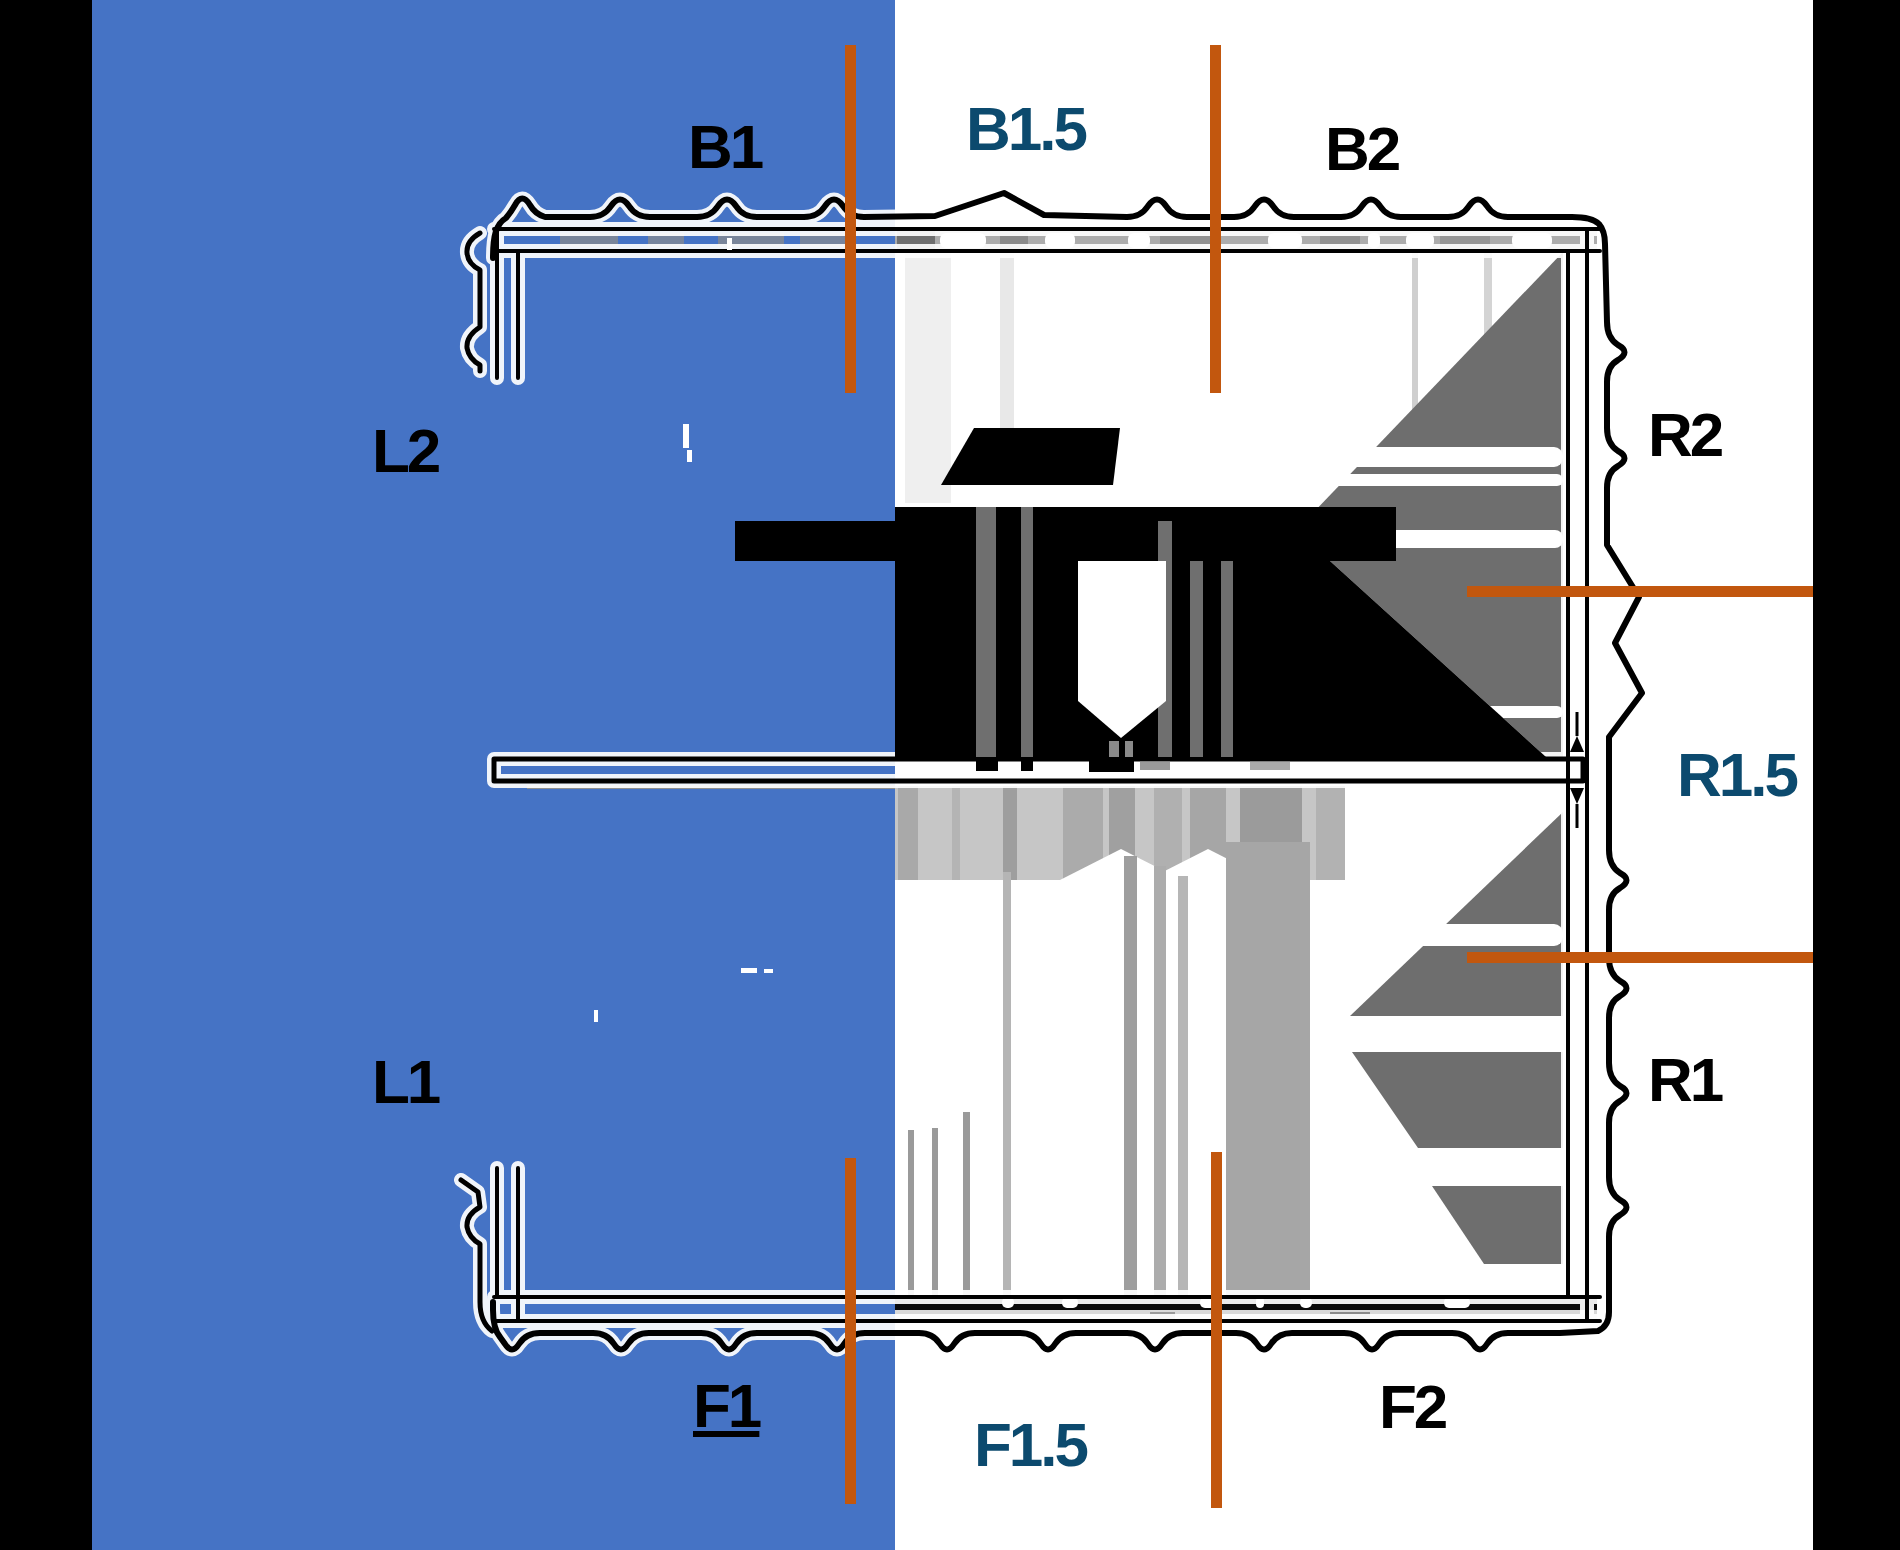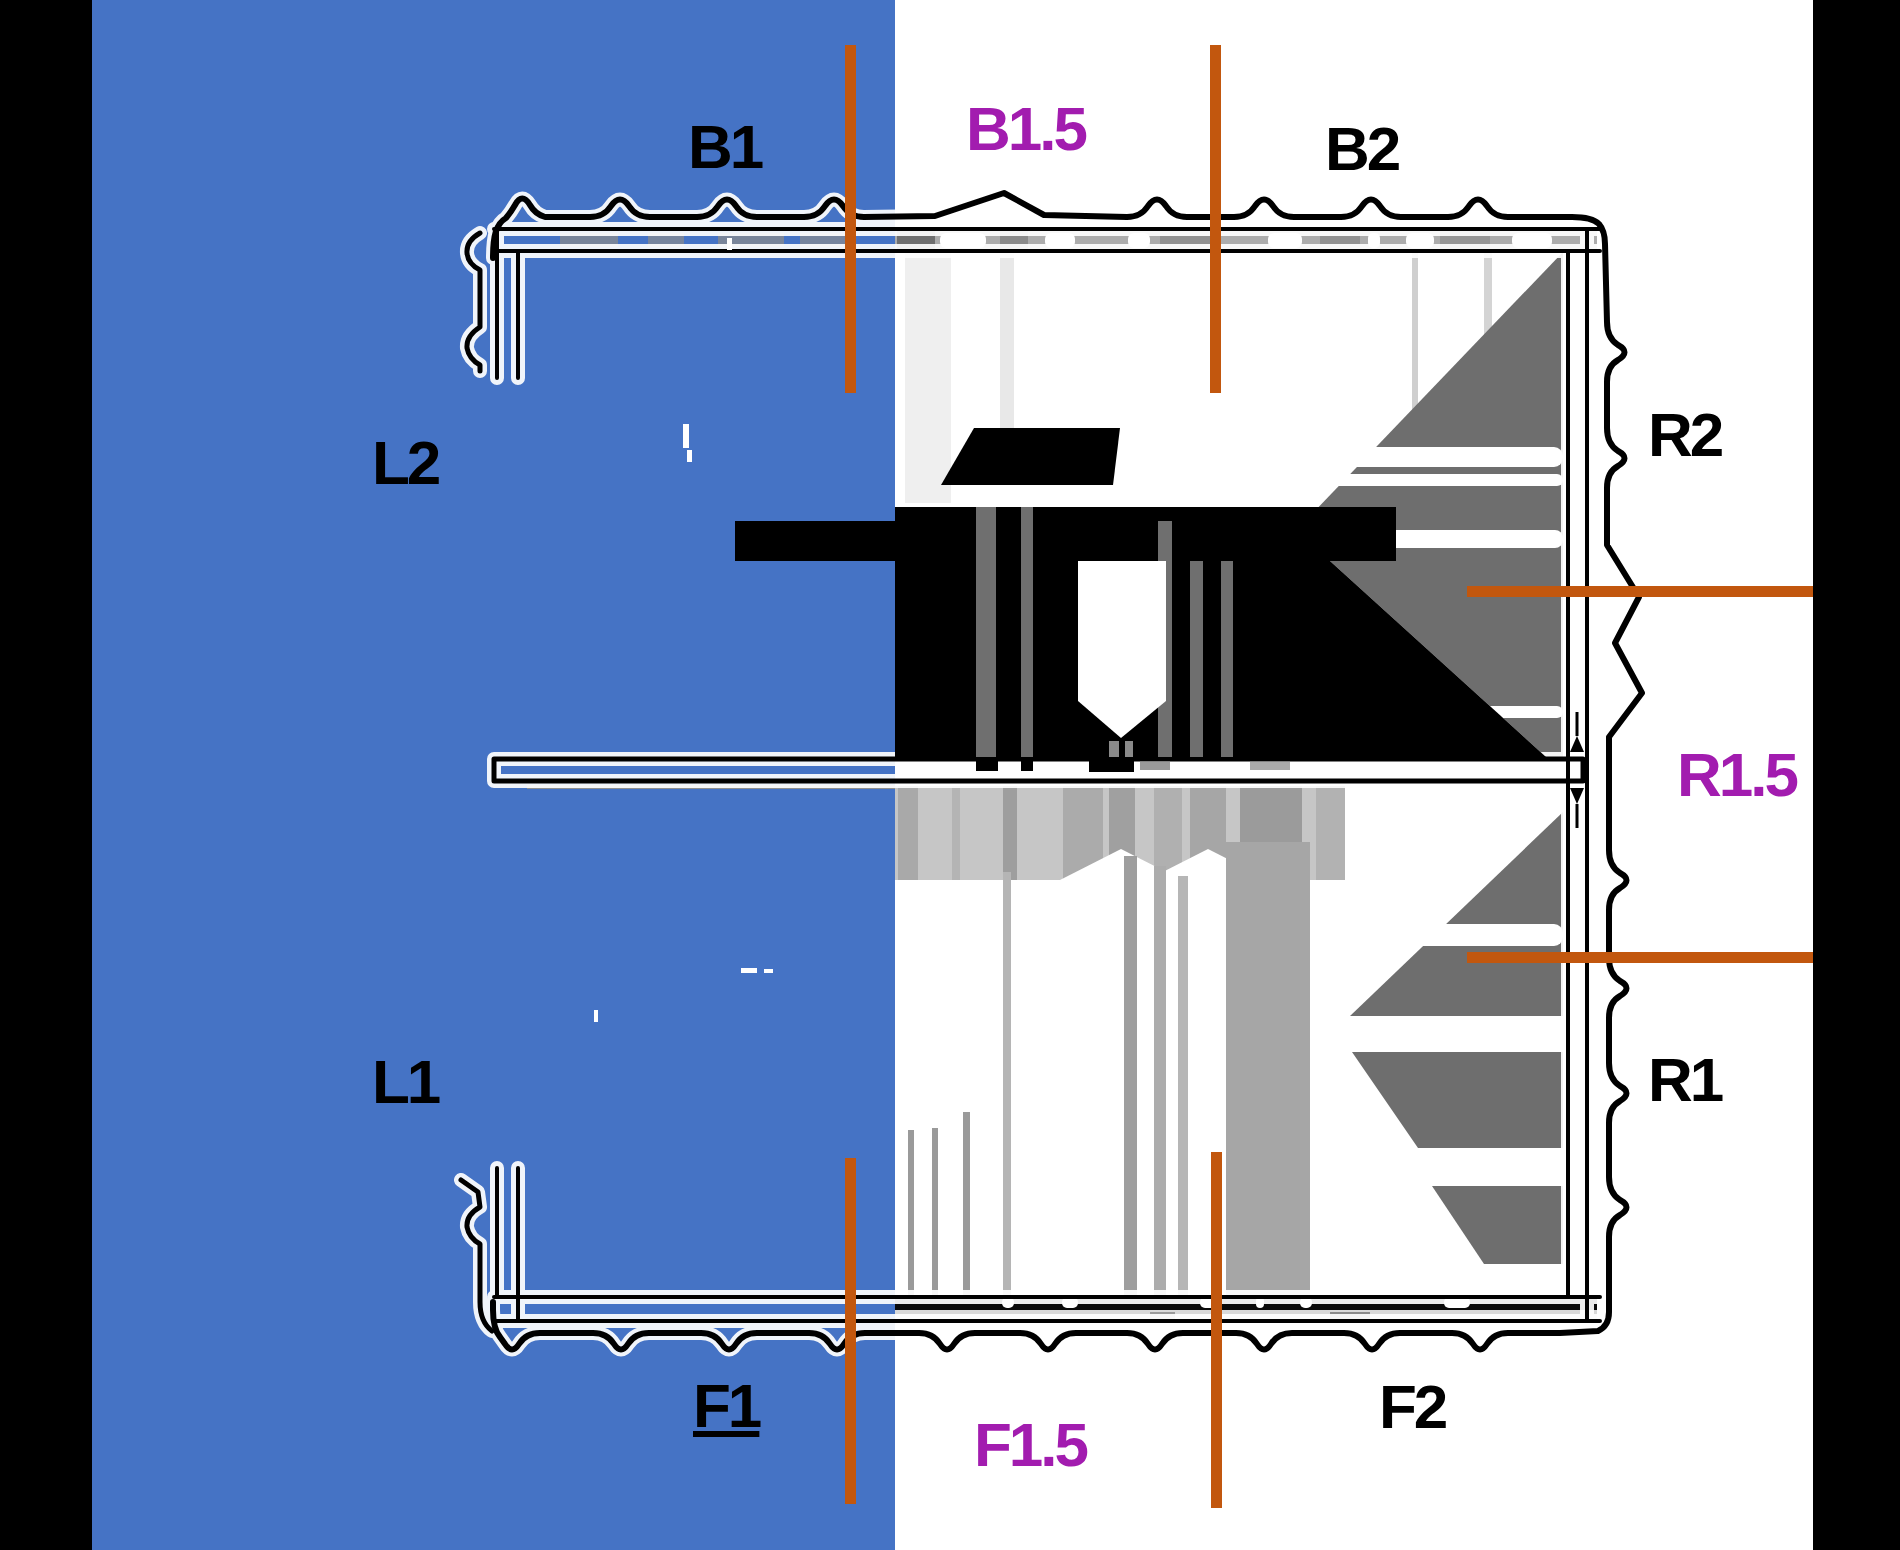--- a/index.html
+++ b/index.html
@@ -4,21 +4,21 @@
 <style>
   html,body{margin:0;padding:0;background:#ffffff;}
   #stage{position:relative;width:1900px;height:1550px;overflow:hidden;background:#ffffff;
          font-family:"Liberation Sans","DejaVu Sans",sans-serif;}
   .letterbox{position:absolute;top:0;height:1550px;background:#000;}
   #letterbox-left{left:0;width:92px;}
   #letterbox-right{left:1813px;width:87px;}
   #blue-overlay{position:absolute;left:92px;top:0;width:803px;height:1550px;background:#4573C5;}
   #plan-svg{position:absolute;left:0;top:0;width:1900px;height:1550px;}
   .marker{position:absolute;font-weight:800;font-size:62px;line-height:1;letter-spacing:-3px;color:#000;white-space:nowrap;}
-  .marker.orange{color:#a21caf;}
+  .marker.orange{color:#0c4a6e;}
   .sline{position:absolute;background:#C2570E;}
   .sline.v{width:11px;}
   .sline.h{height:11px;}
 </style>
 </head>
 <body>
 
 <div id="stage">
 
   <div id="letterbox-left" class="letterbox"></div>
@@ -195,21 +195,21 @@
   <div class="sline v" style="left:845px;top:45px;height:348px;"></div>
   <div class="sline v" style="left:1210px;top:45px;height:348px;"></div>
   <div class="sline v" style="left:845px;top:1158px;height:346px;"></div>
   <div class="sline v" style="left:1211px;top:1152px;height:356px;"></div>
   <div class="sline h" style="left:1467px;top:586px;width:346px;"></div>
   <div class="sline h" style="left:1467px;top:952px;width:346px;"></div>
 
   <div class="marker" style="left:688px;top:116px;">B1</div>
   <div class="marker orange" style="left:966px;top:98px;">B1.5</div>
   <div class="marker" style="left:1325px;top:118px;text-align:center;">B2</div>
-  <div class="marker" style="left:372px;top:432px;">L2</div>
+  <div class="marker" style="left:372px;top:420px;">L2</div>
   <div class="marker" style="left:1648px;top:404px;">R2</div>
   <div class="marker orange" style="left:1671px;top:744px;margin-left:6px;">R1.5</div>
   <div class="marker" style="left:372px;top:1051px;">L1</div>
   <div class="marker" style="left:1648px;top:1049px;">R1</div>
   <div class="marker" style="left:693px;top:1375px;text-decoration:underline;">F1</div>
   <div class="marker orange" style="left:974px;top:1414px;">F1.5</div>
   <div class="marker" style="left:1379px;top:1376px;">F2</div>
 
 </div>
 

